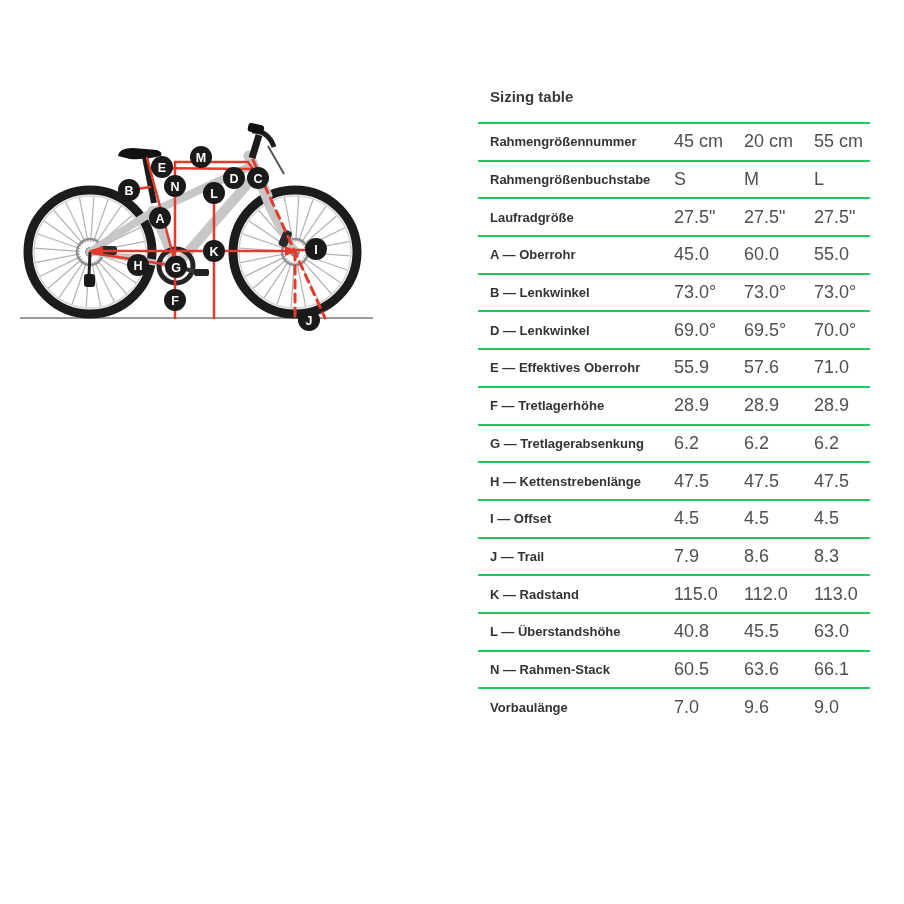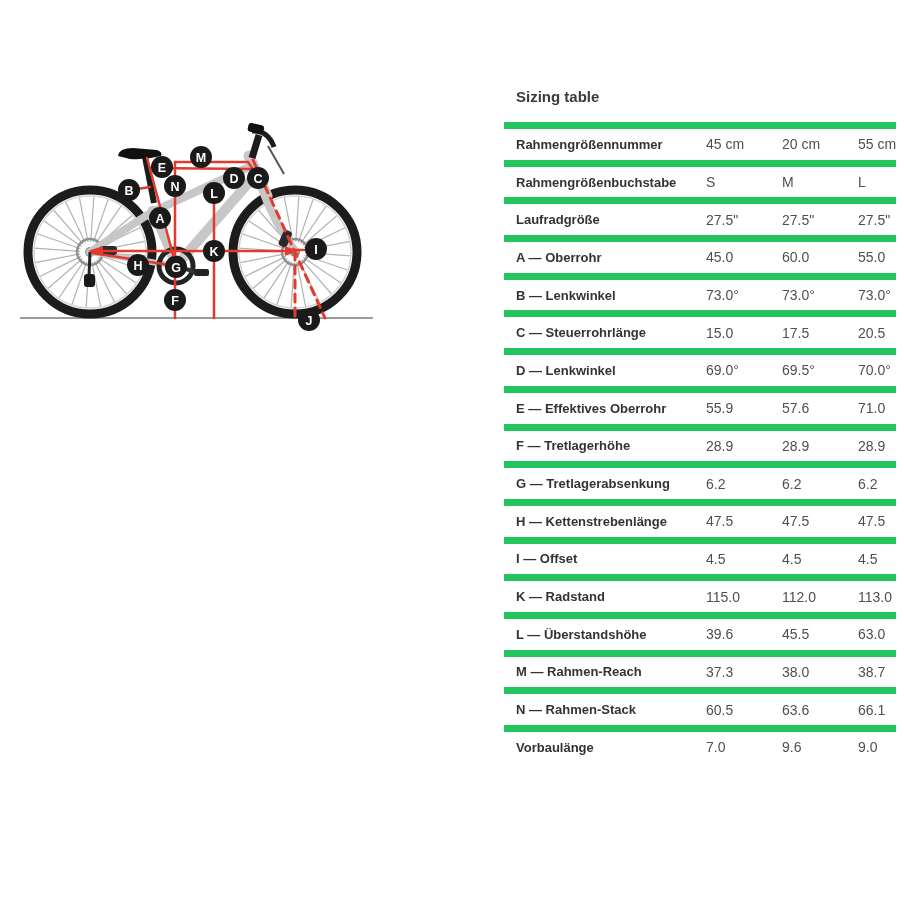--- a/index.html
+++ b/index.html
@@ -1,33 +1,33 @@
 <!DOCTYPE html>
 <html><head>
 <meta charset="utf-8">
 <style>
   html,body { margin:0; padding:0; }
   body {
     width:904px; height:904px; background:#ffffff; position:relative; overflow:hidden;
     font-family:"Liberation Sans", sans-serif;
   }
   .diagram { position:absolute; left:0; top:0; width:470px; height:360px; }
-  .panel { position:absolute; left:504px; top:85px; width:392px; }
+  .panel { position:absolute; left:478px; top:85px; width:392px; }
   .table-title {
     font-size:15px; font-weight:700; color:#3a3a3a;
     margin:3px 0 16px 12px; line-height:18px;
   }
   .sizing-rows { width:100%; }
   .row {
     display:grid; grid-template-columns:184px 70px 70px auto;
     align-items:center; height:37.7px; box-sizing:border-box;
-    border-top:7px solid #22c55e; padding-left:12px;gap:6px;
+    border-top:2px solid #22c55e; padding-left:12px;
   }
   .row .label { font-size:13px; font-weight:700; color:#333333; white-space:nowrap; }
-  .row .val   { font-size:14px; font-weight:400; color:#4f4f4f; white-space:nowrap; }
+  .row .val   { font-size:18px; font-weight:400; color:#4f4f4f; white-space:nowrap; }
   .marker-text { font-size:12.5px; font-weight:700; fill:#ffffff;
     font-family:"Liberation Sans", sans-serif; }
 </style>
 </head>
 <body>
 
 <svg class="diagram" viewBox="0 0 470 360">
 
   <line x1="20" y1="318" x2="373" y2="318" stroke="#9b9b9b" stroke-width="2"></line>
 
@@ -226,26 +226,20 @@
     <span class="val">60.0</span>
     <span class="val">55.0</span>
   </div>
       <div class="row">
     <span class="label">B — Lenkwinkel</span>
     <span class="val">73.0°</span>
     <span class="val">73.0°</span>
     <span class="val">73.0°</span>
   </div>
       <div class="row">
-    <span class="label">C — Steuerrohrlänge</span>
-    <span class="val">15.0</span>
-    <span class="val">17.5</span>
-    <span class="val">20.5</span>
-  </div>
-      <div class="row">
     <span class="label">D — Lenkwinkel</span>
     <span class="val">69.0°</span>
     <span class="val">69.5°</span>
     <span class="val">70.0°</span>
   </div>
       <div class="row">
     <span class="label">E — Effektives Oberrohr</span>
     <span class="val">55.9</span>
     <span class="val">57.6</span>
     <span class="val">71.0</span>
@@ -268,36 +262,36 @@
     <span class="val">47.5</span>
     <span class="val">47.5</span>
   </div>
       <div class="row">
     <span class="label">I — Offset</span>
     <span class="val">4.5</span>
     <span class="val">4.5</span>
     <span class="val">4.5</span>
   </div>
       <div class="row">
+    <span class="label">J — Trail</span>
+    <span class="val">7.9</span>
+    <span class="val">8.6</span>
+    <span class="val">8.3</span>
+  </div>
+      <div class="row">
     <span class="label">K — Radstand</span>
     <span class="val">115.0</span>
     <span class="val">112.0</span>
     <span class="val">113.0</span>
   </div>
       <div class="row">
     <span class="label">L — Überstandshöhe</span>
-    <span class="val">39.6</span>
+    <span class="val">40.8</span>
     <span class="val">45.5</span>
     <span class="val">63.0</span>
-  </div>
-      <div class="row">
-    <span class="label">M — Rahmen-Reach</span>
-    <span class="val">37.3</span>
-    <span class="val">38.0</span>
-    <span class="val">38.7</span>
   </div>
       <div class="row">
     <span class="label">N — Rahmen-Stack</span>
     <span class="val">60.5</span>
     <span class="val">63.6</span>
     <span class="val">66.1</span>
   </div>
       <div class="row">
     <span class="label">Vorbaulänge</span>
     <span class="val">7.0</span>

